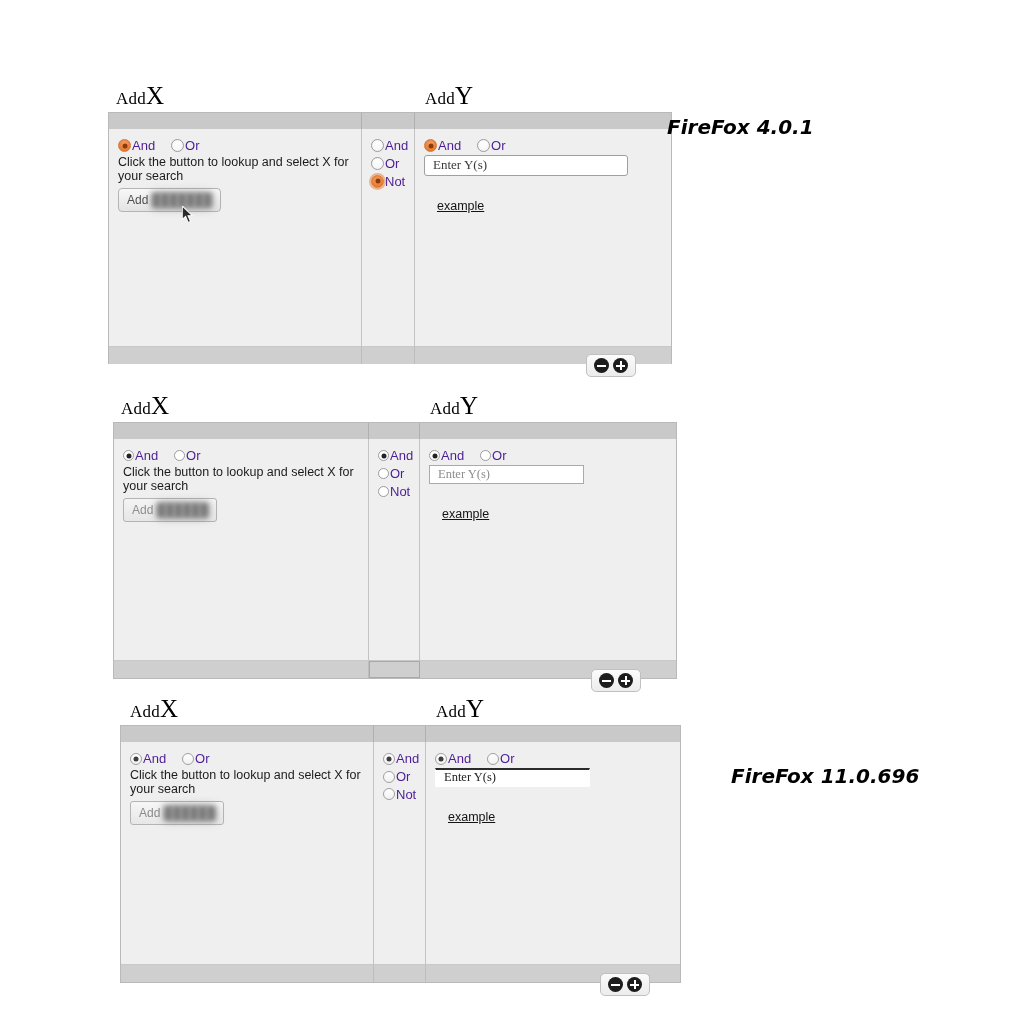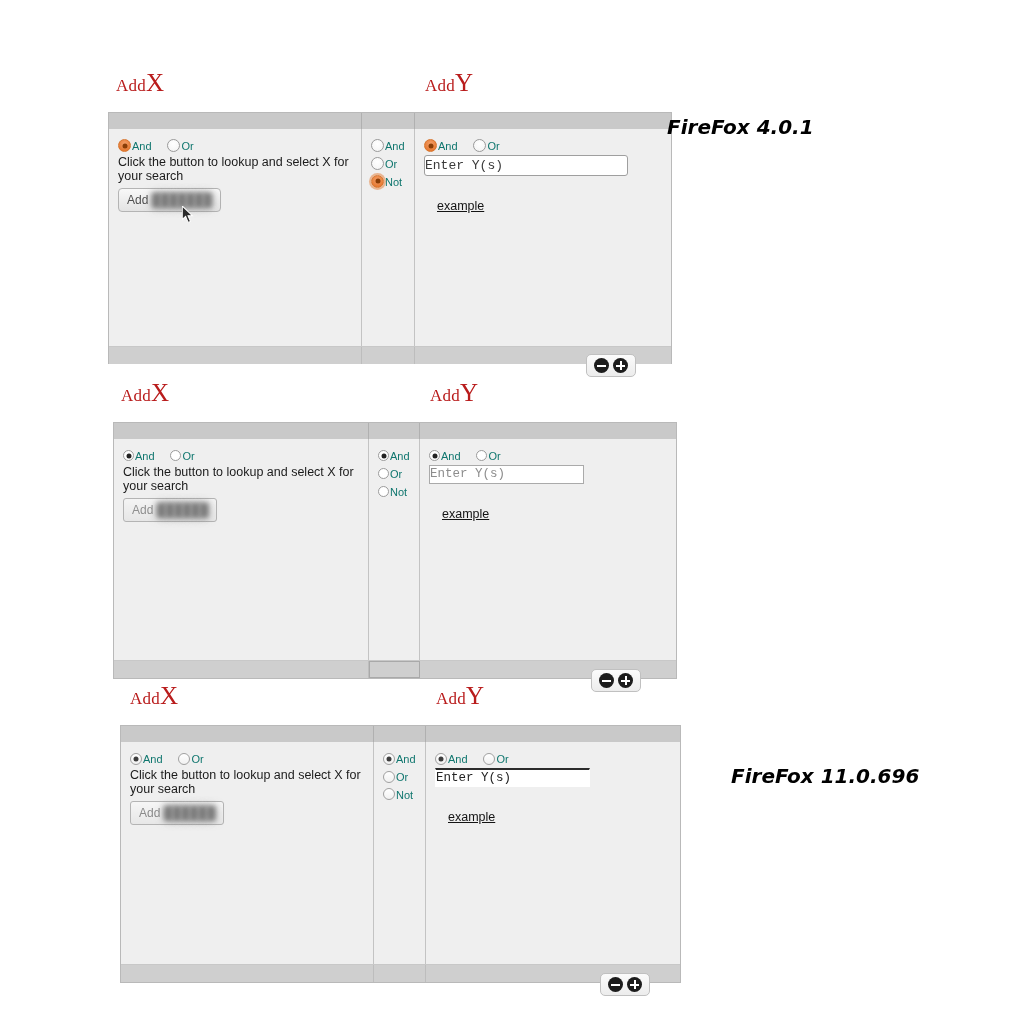--- a/index.html
+++ b/index.html
@@ -12,24 +12,24 @@
   }
   .canvas { position: relative; width: 1011px; height: 1024px; background:#fff; }
 
   
   .sample { position: absolute; }
 
   .titles { position: relative; height: 28px; }
   .title-add {
     position: absolute;
     font-family: "Liberation Serif", serif;
-    color: #b91c1c;
+    color: #000000;
     white-space: nowrap;
     line-height: 1;
-    bottom: 17px;
+    bottom: 4px;
   }
   .title-add .sm { font-size: 17px; letter-spacing: .2px; }
   .title-add .lg { font-size: 25px; }
 
   .panel {
     border: 1px solid #b9b9b9;
     background: #efefef;
     position: relative;
   }
   .hdrrow { display: flex; height: 16px; background: #c9c9c9; }
@@ -44,21 +44,21 @@
   }
   .bodyrow .col:last-child { border-right: 0; }
 
   .footrow { display: flex; height: 18px; border-top: 1px solid #c8c8c8; }
   .footrow .fcell { background: #cfcfcf; height: 100%; border-right: 1px solid #bdbdbd; }
   .footrow .fcell:last-child { border-right: 0; }
 
   .radio-line { white-space: nowrap; line-height: 16px; margin-bottom: 1px; }
   .radio-stack .radio-line { display: block; }
 
-  .rlabel { font-size: 11px; color: #0f766e; vertical-align: middle; }
+  .rlabel { font-size: 13px; color: #4c1d95; vertical-align: middle; }
   .rgap { display:inline-block; width: 7px; }
 
   
   .rad {
     display: inline-block; vertical-align: middle;
     width: 12px; height: 12px; border-radius: 50%;
     background: #fff; border: 1px solid #7a7a7a;
     position: relative; margin-right: 1px;
   }
   .rad.on::after {
@@ -102,24 +102,24 @@
     display:inline-block; margin-left:4px;
     color: transparent;
     text-shadow: 0 0 5px rgba(120,120,120,.95), 0 0 8px rgba(150,150,150,.8);
     font-size: 12px; user-select:none;
   }
 
   
   .yinput {
     display:block; width: 204px; height: 21px;
     font-size: 13px; color:#3a3a3a;
-    padding: 1px 0;
+    padding: 1px 8px;
     border: 1px solid #9f9f9f; border-radius: 3px;
     background:#fff; outline:none;
-    font-family:Liberation Mono, monospace;
+    font-family:Liberation Serif, serif;
   }
   .op .yinput { width: 155px; height: 19px; border:1px solid #aaa; border-radius:0; color:#8d8d8d; font-size:12.5px; }
   .cr .yinput { width: 155px; height: 19px; border:1px solid #fff; border-top:2px solid #2b2b2b; border-radius:0; color:#222; font-size:12.5px; background:#fff;}
 
   .exlink { display:block; margin: 23px 0 0 13px; font-size:12.5px;
     color:#141414; text-decoration: underline; width: max-content; }
 
   
   .pmwrap {
     position:absolute; display:flex; align-items:center; gap:4px;

